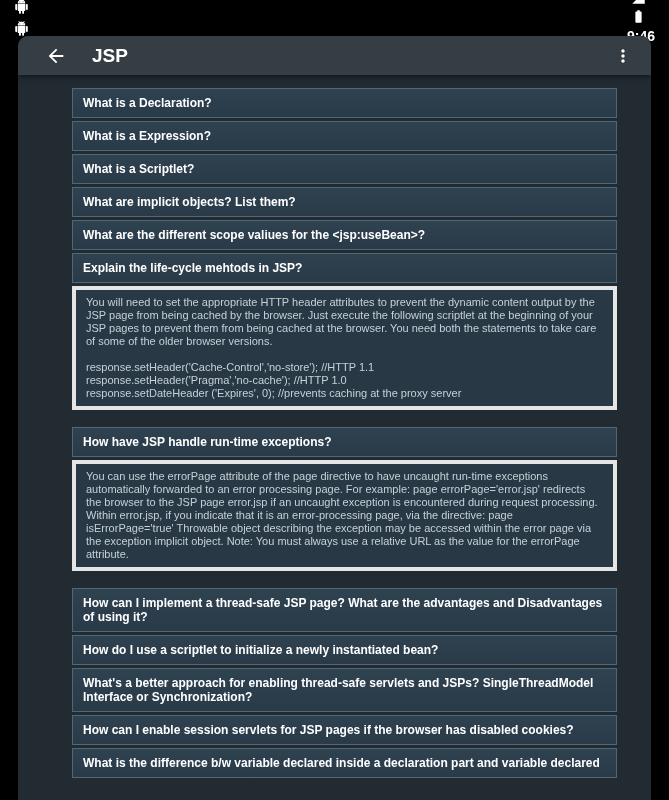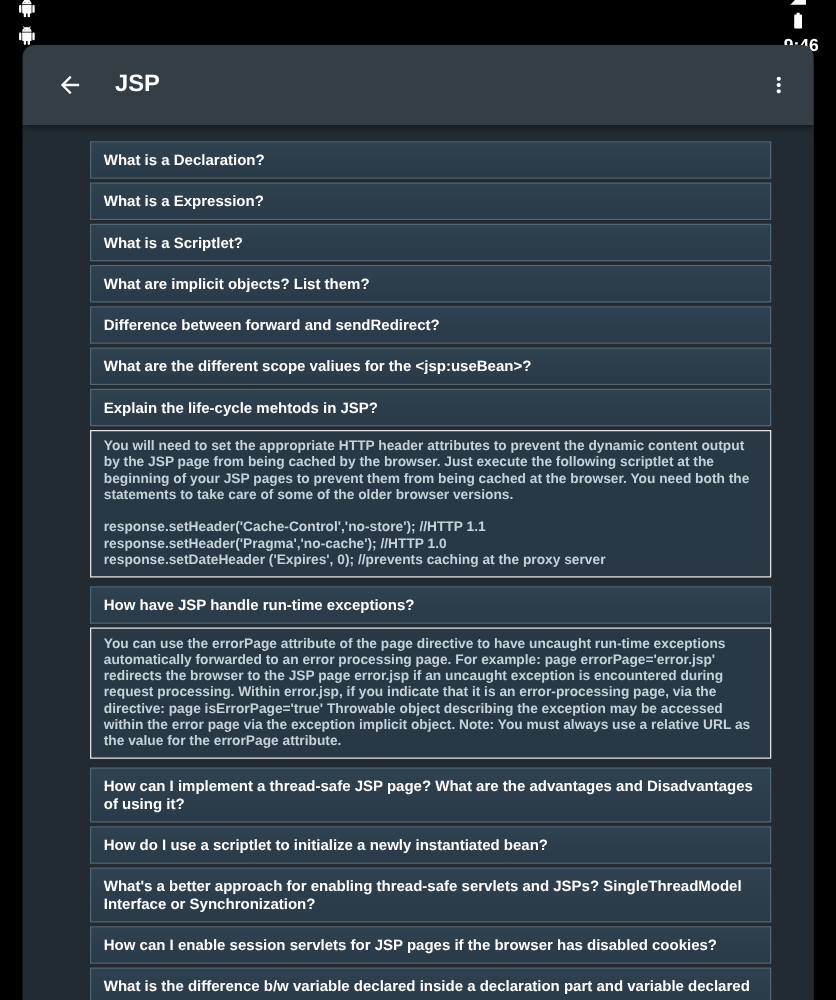--- a/index.html
+++ b/index.html
@@ -12,39 +12,39 @@
   .status-left, .status-right { display:flex; align-items:center; gap:7px;flex-direction:column; }
   .status-right { gap:4px; }
   .sb-icon { display:inline-flex; align-items:center; }
   .status-time { font-size:14px; font-weight:bold; color:#fff; margin-left:4px; }
 
   
   .app-card { position:absolute; top:36px; left:18px; right:18px; bottom:0;
               background:#222b31; border-radius:10px 10px 0 0; overflow:hidden; }
 
   
-  .app-bar { height:64px; background:#353e44; display:flex; align-items:center;
+  .app-bar { height:39px; background:#353e44; display:flex; align-items:center;
              padding:0 10px 0 20px; box-shadow:0 2px 5px rgba(0,0,0,.45);
              position:relative; z-index:2; }
   .back-btn { width:36px; height:36px; display:flex; align-items:center;
               justify-content:center; cursor:pointer; }
   .app-title { color:#fff; font-size:19px; font-weight:bold; margin-left:18px; }
   .app-bar-spacer { flex:1; }
   .overflow-btn { width:36px; height:36px; display:flex; align-items:center;
                   justify-content:center; cursor:pointer; }
 
   
   .content { padding:13px 34px 0 54px; position:relative; z-index:1; }
   .question { background:linear-gradient(#2f4250,#293a49);
               border:1px solid #526775; color:#ffffff;
               font-size:12px; line-height:14px; font-weight:bold;
               padding:7px 10px; margin-bottom:3px; cursor:pointer; }
-  .answer   { background:#283844; border:1px solid #e5e5e5; color:#c6d1d8;
-              font-size:11px; line-height:13px; font-weight:bold;
-              padding:6px 10px; margin-bottom:7px; white-space:pre-wrap; }
+  .answer   { background:#283844; border:4px solid #e5e5e5; color:#c6d1d8;
+              font-size:11px; line-height:13px; font-weight:normal;
+              padding:6px 10px; margin-bottom:17px; white-space:pre-wrap; }
 </style>
 </head>
 <body>
 
 <div class="status-bar">
   <div class="status-left">
     <span class="sb-icon">
       <svg width="15" height="15" viewBox="0 0 24 24" fill="#fff">
           <path d="M6 18c0 .55.45 1 1 1h1v3.5c0 .83.67 1.5 1.5 1.5s1.5-.67 1.5-1.5V19h2v3.5c0 .83.67 1.5 1.5 1.5s1.5-.67 1.5-1.5V19h1c.55 0 1-.45 1-1V8H6v10zM3.5 8C2.67 8 2 8.67 2 9.5v7c0 .83.67 1.5 1.5 1.5S5 17.33 5 16.5v-7C5 8.67 4.33 8 3.5 8zm17 0c-.83 0-1.5.67-1.5 1.5v7c0 .83.67 1.5 1.5 1.5s1.5-.67 1.5-1.5v-7c0-.83-.67-1.5-1.5-1.5zm-4.97-5.84 1.3-1.3c.2-.2.2-.51 0-.71-.2-.2-.51-.2-.71 0l-1.48 1.48C13.85 1.23 12.95 1 12 1c-.96 0-1.86.23-2.66.63L7.85.15c-.2-.2-.51-.2-.71 0-.2.2-.2.51 0 .71l1.31 1.31C6.97 3.26 6 5.01 6 7h12c0-1.99-.97-3.75-2.47-4.84zM10 5H9V4h1v1zm5 0h-1V4h1v1z"></path>
         </svg>
@@ -89,21 +89,20 @@
           </svg>
       </span>
     </div>
   </div>
 
   <div class="content">
       <div class="question">What is a Declaration?</div>
       <div class="question">What is a Expression?</div>
       <div class="question">What is a Scriptlet?</div>
       <div class="question">What are implicit objects? List them?</div>
-      <div class="question">Difference between forward and sendRedirect?</div>
       <div class="question">What are the different scope valiues for the &lt;jsp:useBean&gt;?</div>
       <div class="question">Explain the life-cycle mehtods in JSP?</div>
       <div class="answer">You will need to set the appropriate HTTP header attributes to prevent the dynamic content output by the JSP page from being cached by the browser. Just execute the following scriptlet at the beginning of your JSP pages to prevent them from being cached at the browser. You need both the statements to take care of some of the older browser versions.
 
 response.setHeader('Cache-Control','no-store'); //HTTP 1.1
 response.setHeader('Pragma','no-cache'); //HTTP 1.0
 response.setDateHeader ('Expires', 0); //prevents caching at the proxy server</div>
       <div class="question">How have JSP handle run-time exceptions?</div>
       <div class="answer">You can use the errorPage attribute of the page directive to have uncaught run-time exceptions automatically forwarded to an error processing page. For example: page errorPage='error.jsp' redirects the browser to the JSP page error.jsp if an uncaught exception is encountered during request processing. Within error.jsp, if you indicate that it is an error-processing page, via the directive: page isErrorPage='true' Throwable object describing the exception may be accessed within the error page via the exception implicit object. Note: You must always use a relative URL as the value for the errorPage attribute.</div>
       <div class="question">How can I implement a thread-safe JSP page? What are the advantages and Disadvantages of using it?</div>

